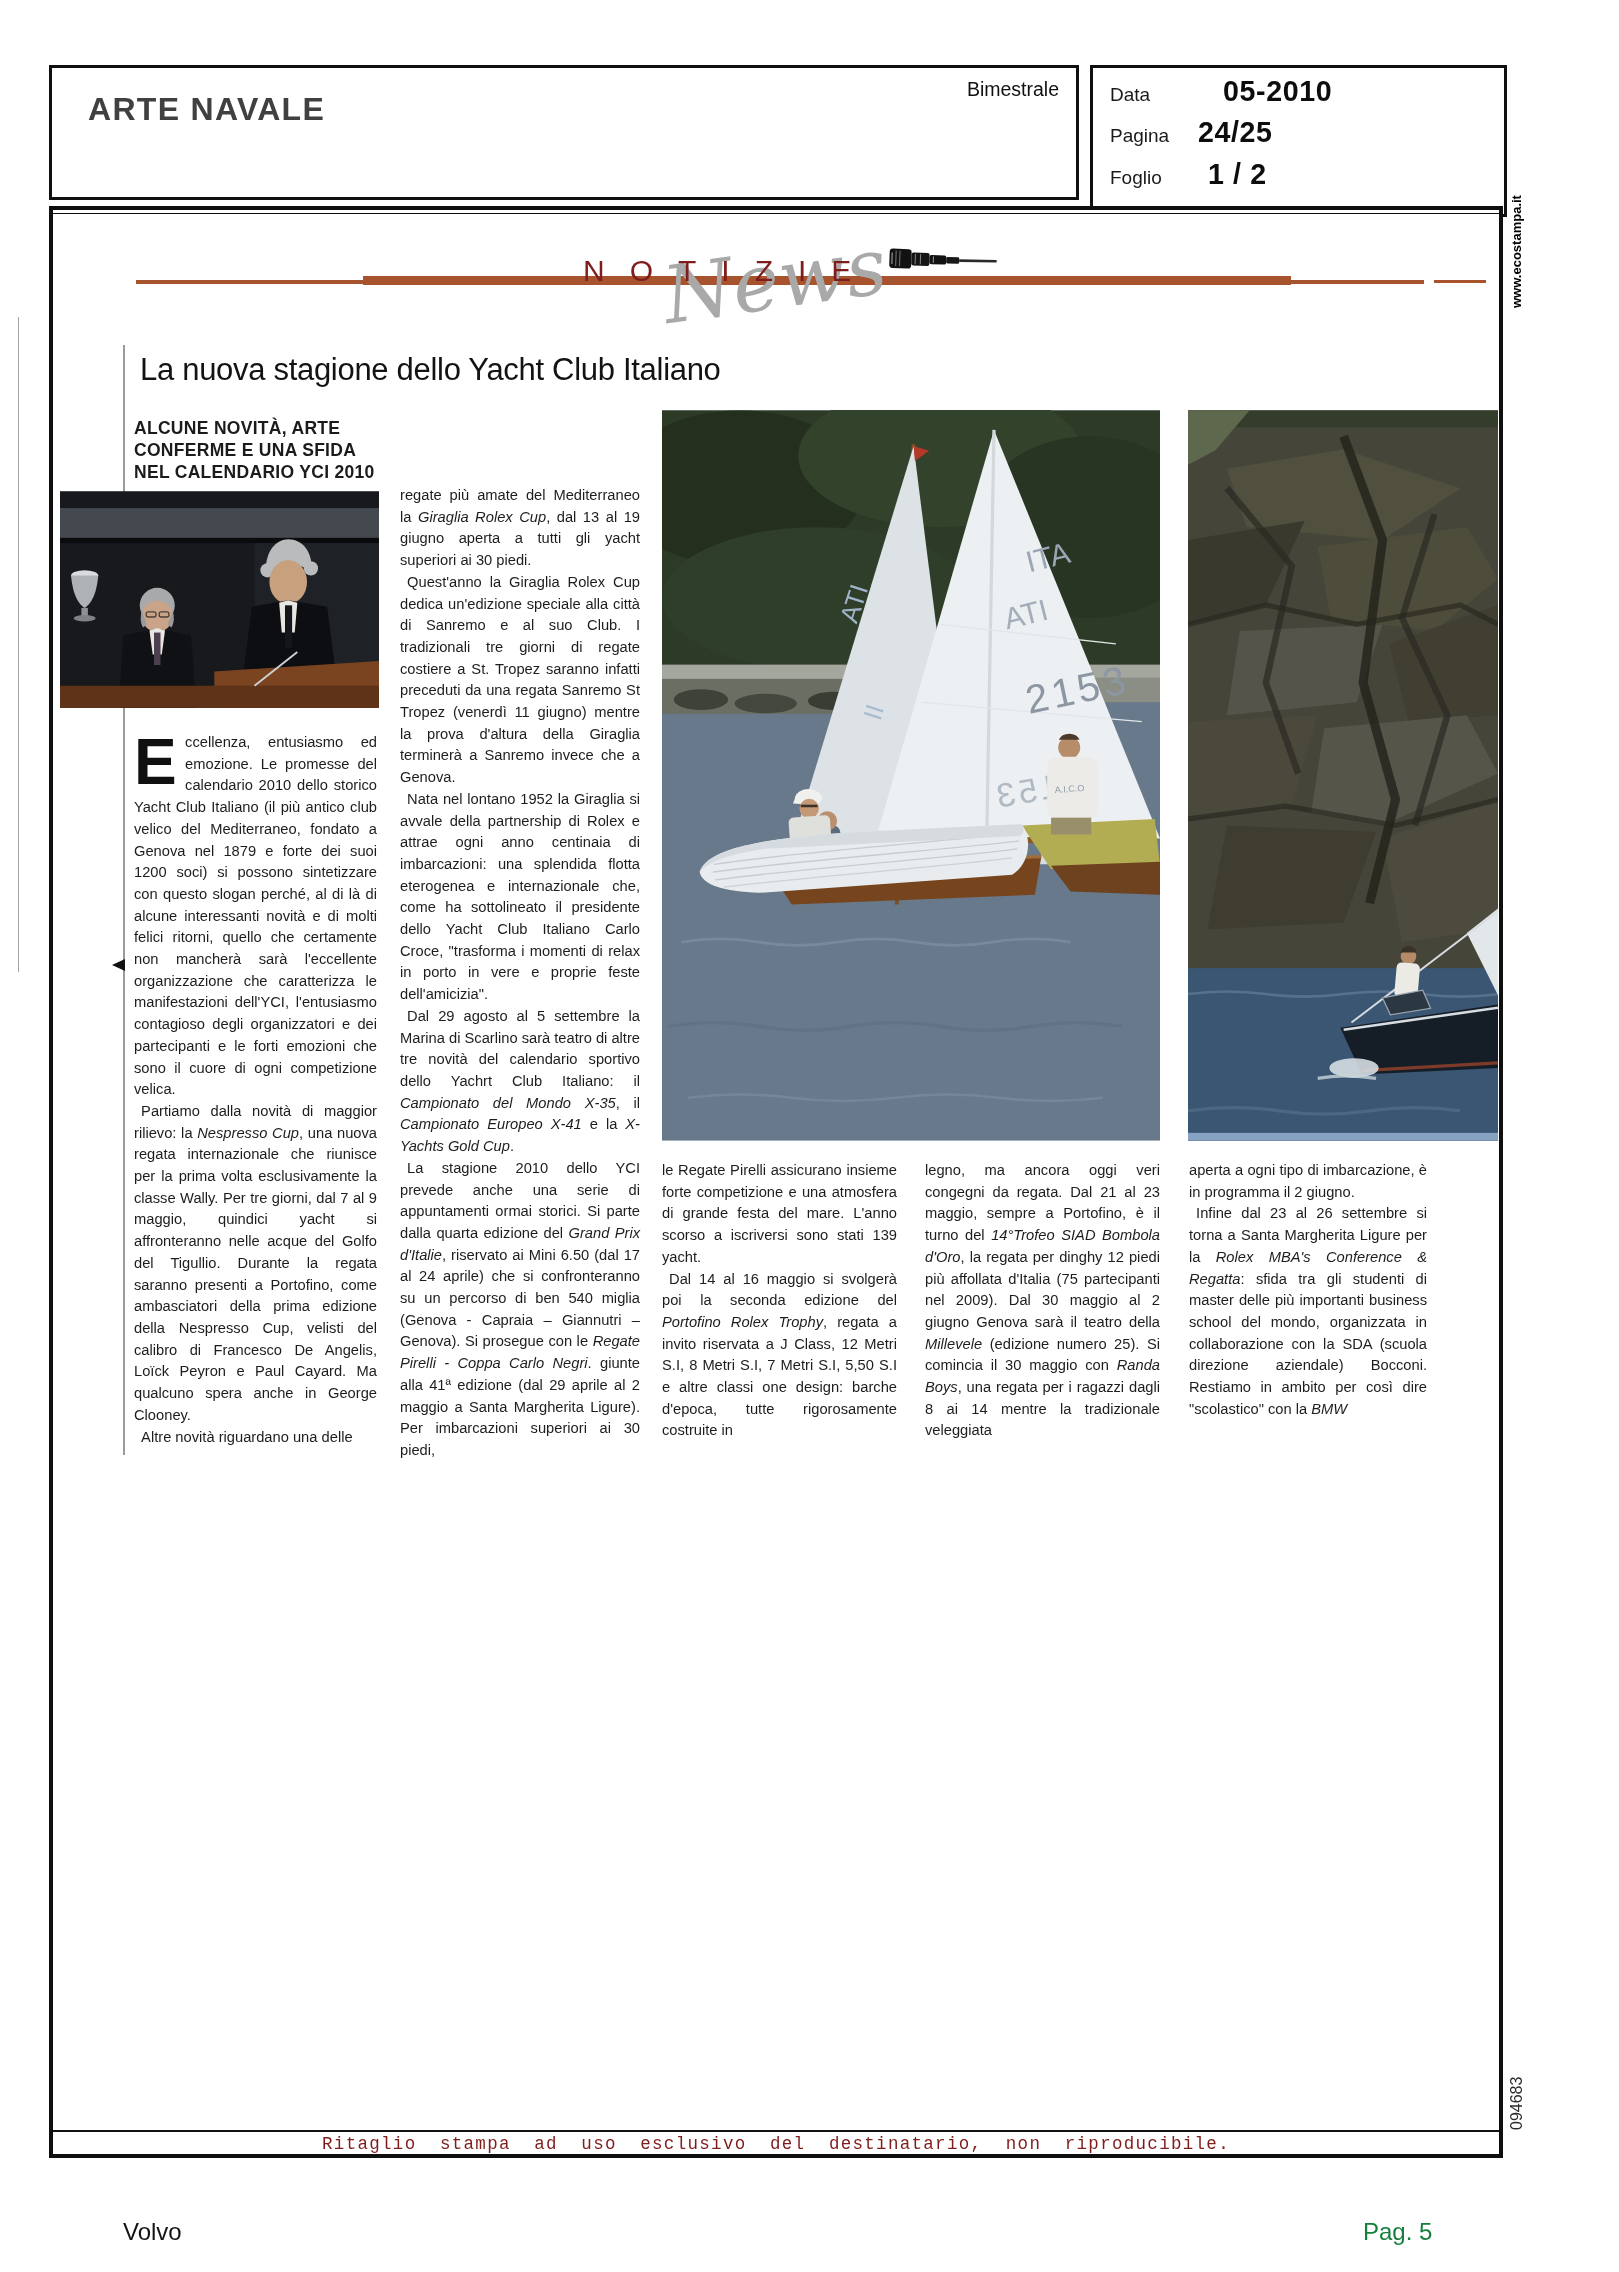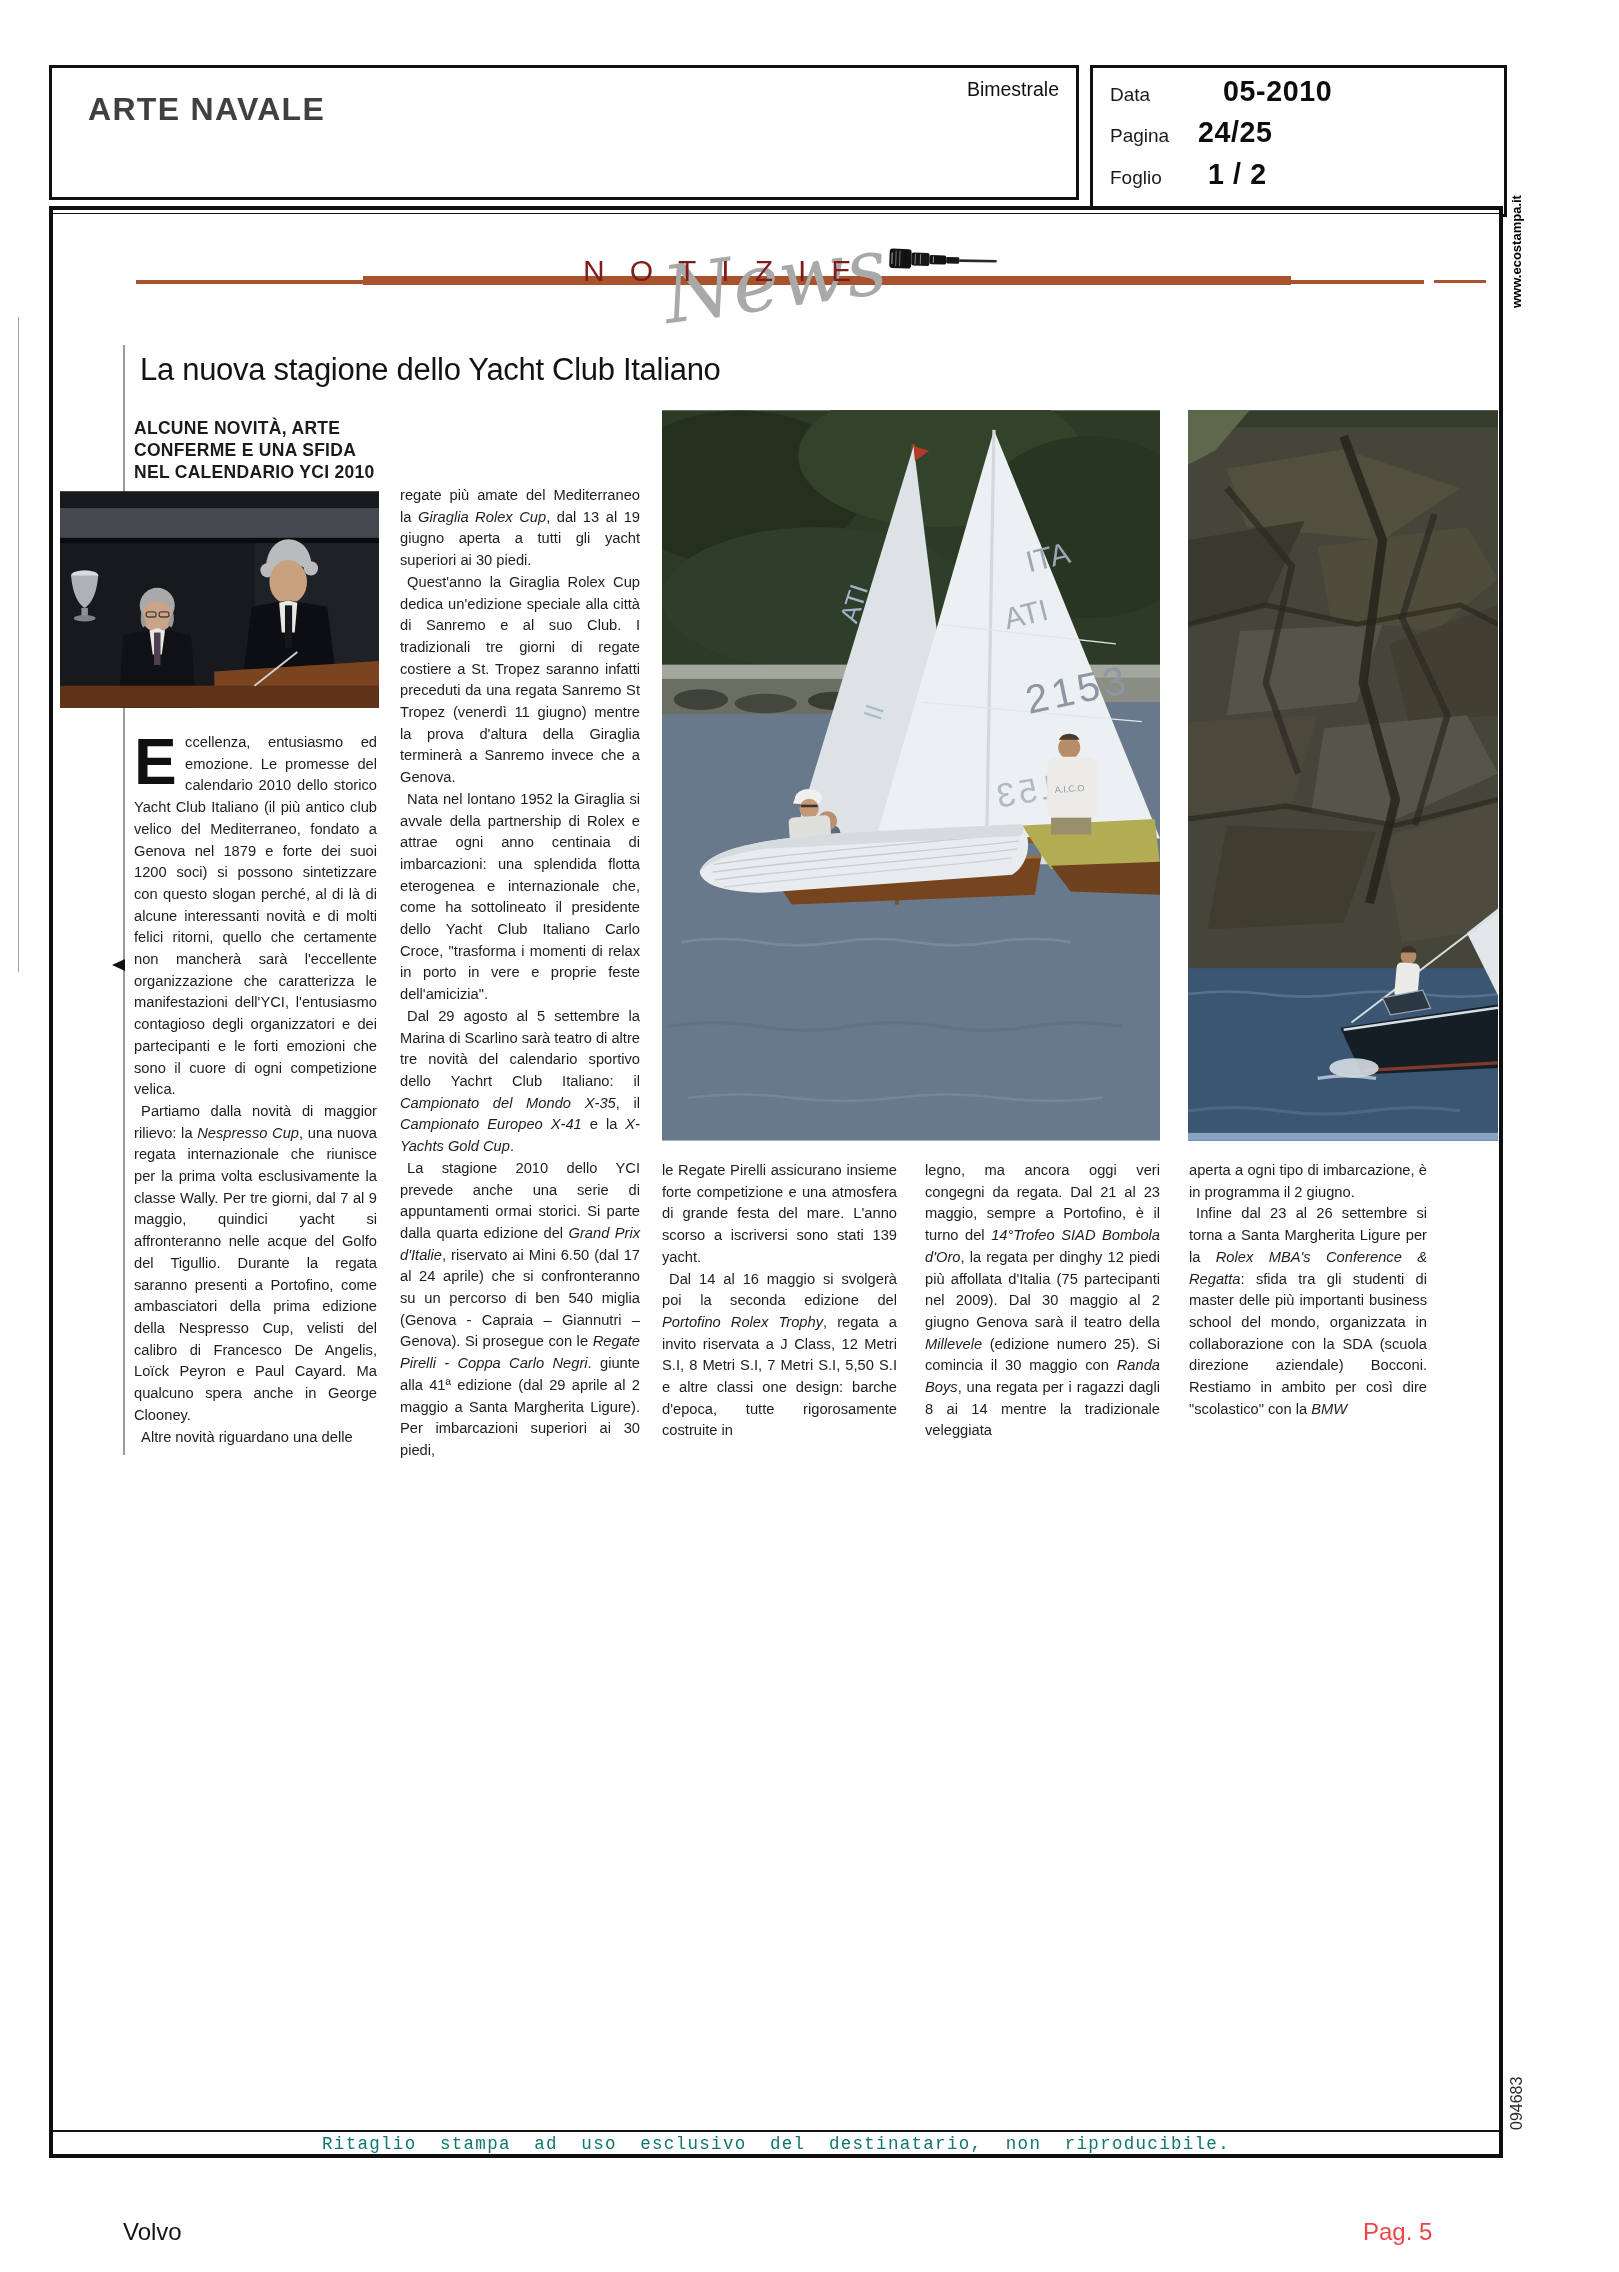--- a/index.html
+++ b/index.html
@@ -35,23 +35,23 @@
   .col p + p{text-indent:7.1px;}
   .dropcap{float:left;font-size:64px;line-height:52px;font-weight:700;color:#101010;padding:3.9px 8.4px 0 0;}
   .col i{font-style:italic;}
 
   
   .photo{position:absolute;z-index:3;display:block;}
 
   
   .footrule{position:absolute;left:53px;top:2130px;width:1446px;height:1.9px;background:#121212;z-index:2;}
   .notice{position:absolute;left:53px;top:2134px;width:1446px;text-align:center;
-          font-family:"Liberation Mono",monospace;font-size:17.5px;letter-spacing:1.3px;word-spacing:11.7px;color:#0f766e;z-index:2;}
+          font-family:"Liberation Mono",monospace;font-size:17.5px;letter-spacing:1.3px;word-spacing:11.7px;color:#7f1d1d;z-index:2;}
   .volvo{position:absolute;left:123px;top:2218px;font-size:24px;color:#141414;}
-  .pagenum{position:absolute;left:1363px;top:2218px;font-size:24px;color:#ef4444;}
+  .pagenum{position:absolute;left:1363px;top:2218px;font-size:24px;color:#15803d;}
 
   
   .vtext{position:absolute;writing-mode:vertical-rl;transform:rotate(180deg);white-space:nowrap;}
   .ecosite{left:1509px;top:204px;height:104px;width:25px;font-size:13px;font-weight:700;color:#000;}
   .ecocode{left:1508px;top:2070px;height:60px;width:22px;font-size:16px;color:#2b2b2b;}
 
   .scanline{position:absolute;left:17.5px;top:317px;width:1.3px;height:655px;background:#555;opacity:.55;}
   .marker{position:absolute;left:112px;top:959px;width:0;height:0;z-index:2;
           border-top:6.5px solid transparent;border-bottom:6.5px solid transparent;border-right:13px solid #111;}
 </style>

